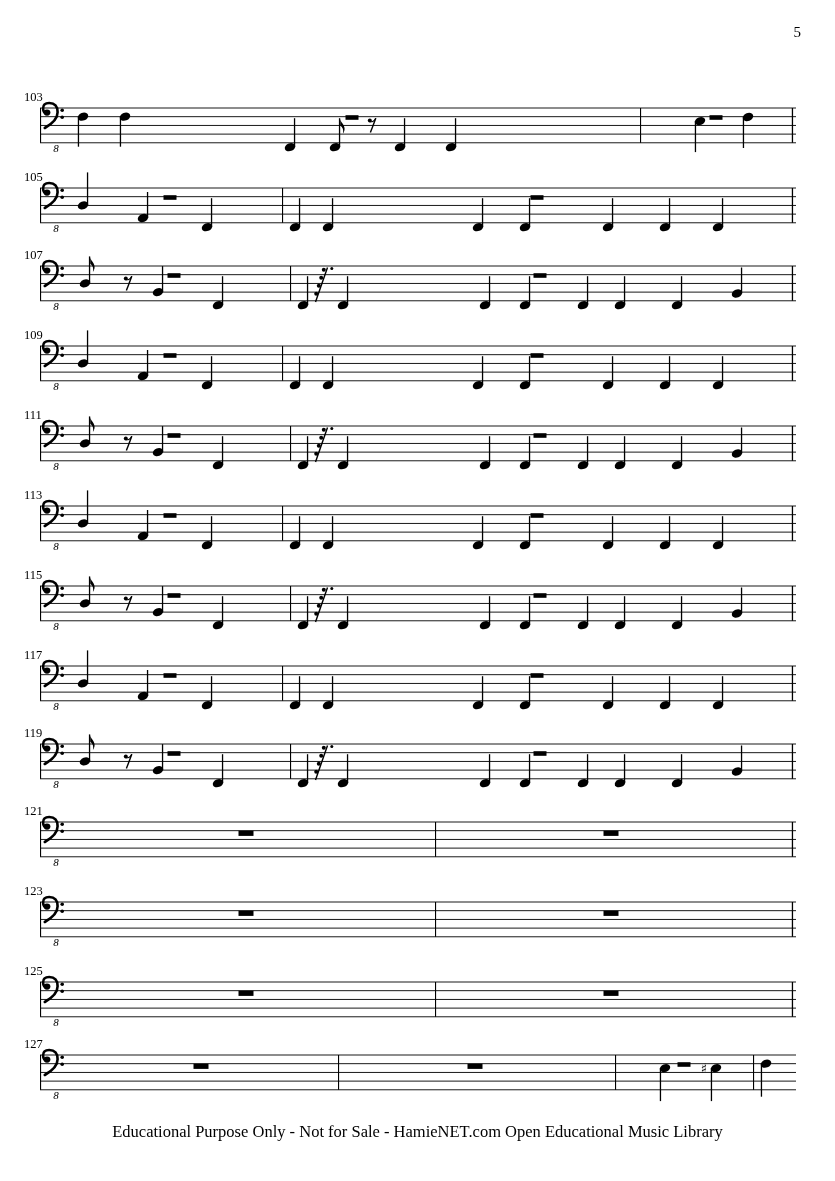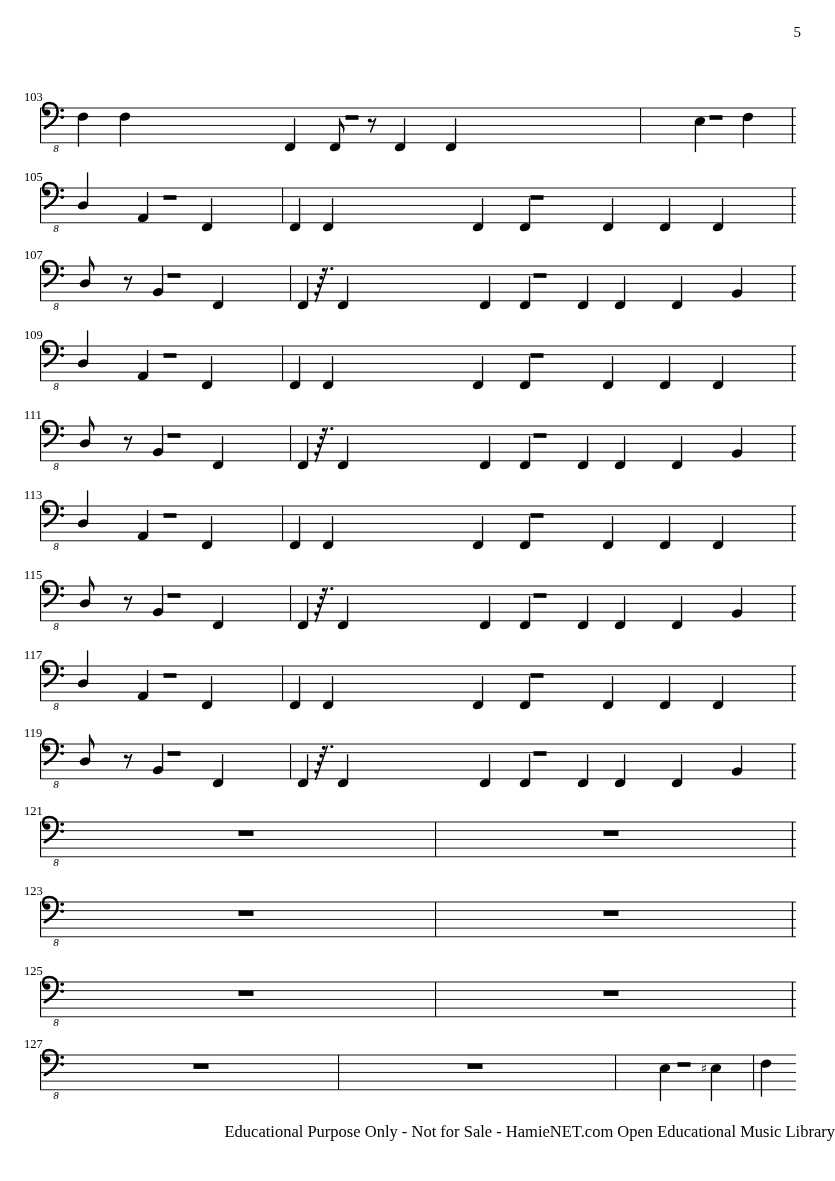--- a/index.html
+++ b/index.html
@@ -1,19 +1,19 @@
 <!DOCTYPE html>
 <html><head>
 <meta charset="utf-8">
 <style>
   html,body{margin:0;padding:0;background:#888;}
   .page{position:relative;width:835px;height:1181px;background:#ffffff;margin:0 auto;
         font-family:"Liberation Serif",serif;color:#000;overflow:hidden;}
   .page-number{position:absolute;top:24px;right:34px;font-size:15px;}
-  .footer{position:absolute;top:1122px;left:0;width:100%;text-align:right;font-size:16.5px;}
+  .footer{position:absolute;top:1122px;left:0;width:100%;text-align:center;font-size:16.5px;}
   svg{position:absolute;top:0;left:0;}
 </style>
 </head>
 <body>
 
 <div class="page">
   <div class="page-number">5</div>
   <svg id="score" width="835" height="1181" viewBox="0 0 835 1181">
       <g transform="translate(0,108)">
         <rect x="40" y="-0.45" width="756" height="0.9" fill="#000000"></rect>

